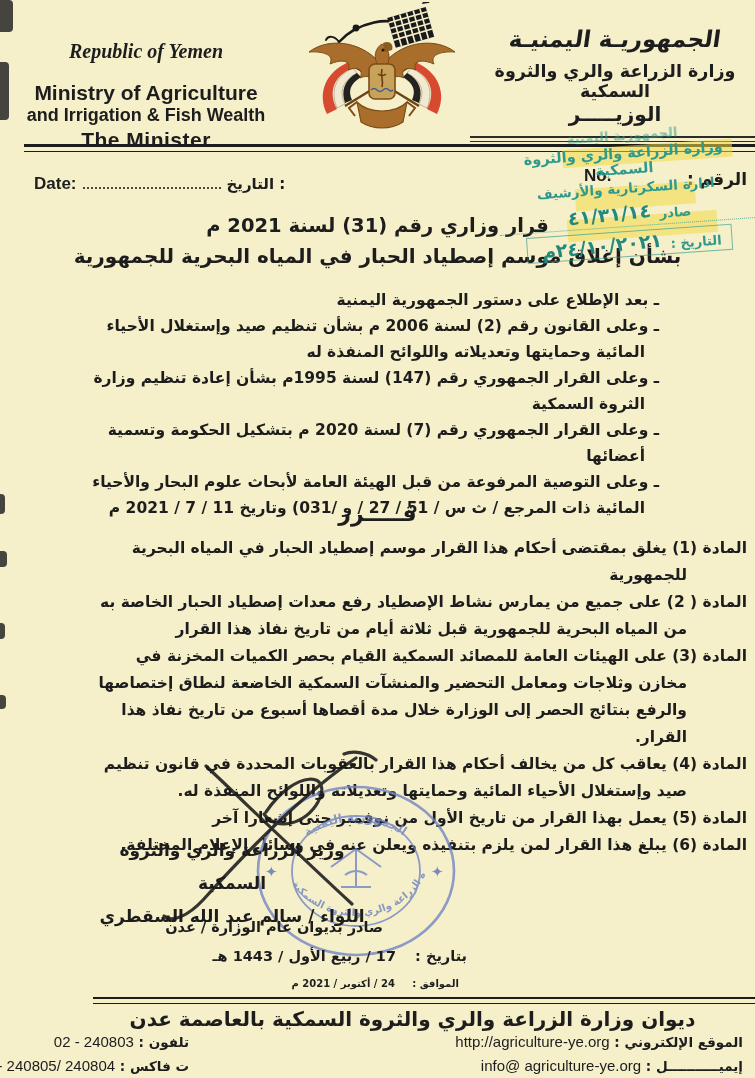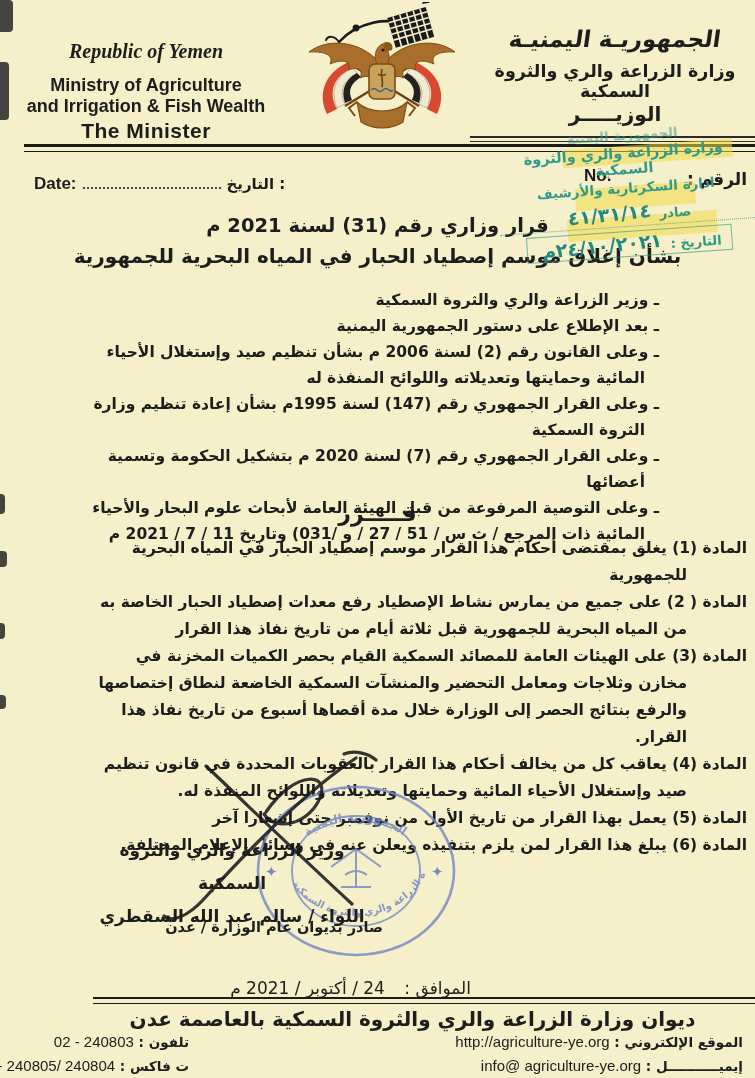--- a/index.html
+++ b/index.html
@@ -1,21 +1,21 @@
 <!DOCTYPE html>
 <html lang="ar"><head>
 <meta charset="utf-8">
 <style>
   html,body{margin:0;padding:0;background:#f5efca;}
   .page{position:relative;width:755px;height:1078px;background:#f5efca;overflow:hidden;
         font-family:"DejaVu Sans",sans-serif;color:#1d1d1d;}
   
   .hdr-left{position:absolute;left:26px;top:40px;width:240px;text-align:center;}
   .hl1{font-family:"Liberation Serif",serif;font-style:italic;font-weight:bold;font-size:20px;}
-  .hl2{font-family:"Liberation Sans",sans-serif;font-weight:bold;font-size:18px;margin-top:12px;}
+  .hl2{font-family:"Liberation Sans",sans-serif;font-weight:bold;font-size:21px;margin-top:18px;}
   .hl3{font-family:"Liberation Sans",sans-serif;font-weight:bold;font-size:18px;}
   .hl4{font-family:"Liberation Sans",sans-serif;font-weight:bold;font-size:21px;margin-top:2px;letter-spacing:.5px;}
   .hdr-right{position:absolute;right:10px;top:26px;width:260px;text-align:center;direction:rtl;}
   .hr1{font-size:23px;font-weight:bold;transform:skewX(-8deg);letter-spacing:1px;}
   .hr2{font-size:17.5px;font-weight:bold;margin-top:9px;}
   .hr3{font-size:20px;font-weight:bold;margin-top:1px;letter-spacing:1px;}
   .rule-right{position:absolute;left:470px;right:0;top:136px;height:3px;
               border-top:2px solid #2b2b2b;border-bottom:1px solid #2b2b2b;}
   .rule-main{position:absolute;left:24px;right:0;top:144px;height:4px;
              border-top:3px solid #1c1c1c;border-bottom:1px solid #1c1c1c;}
@@ -55,21 +55,21 @@
             font-size:15.5px;font-weight:bold;line-height:27px;}
   .article{padding-right:60px;text-indent:-60px;}
   
   .sig{position:absolute;left:92px;top:834px;width:280px;text-align:center;direction:rtl;
        font-size:17px;font-weight:bold;line-height:33px;z-index:6;}
   .scribble{position:absolute;left:148px;top:750px;z-index:7;}
   .blue-stamp{position:absolute;left:253px;top:783px;z-index:5;opacity:.8;}
   
   .issue-place{position:absolute;right:372px;top:919px;direction:rtl;font-size:14.5px;font-weight:bold;z-index:6;}
   .issue-h{position:absolute;right:288px;top:948px;direction:rtl;font-size:14.5px;font-weight:bold;z-index:6;}
-  .issue-g{position:absolute;right:284px;top:978px;direction:rtl;font-size:17px;font-weight:normal;z-index:6;}
+  .issue-g{position:absolute;right:296px;top:978px;direction:rtl;font-size:10px;font-weight:bold;z-index:6;}
   .issue-h .val,.issue-g .val{margin-right:14px;}
   
   .f-rule{position:absolute;left:93px;right:0;top:997px;height:4px;
           border-top:2px solid #1c1c1c;border-bottom:1px solid #1c1c1c;}
   .f-title{position:absolute;left:80px;right:10px;top:1007px;text-align:center;direction:rtl;
            font-size:20px;font-weight:bold;}
   .f-item{position:absolute;direction:rtl;font-size:13.5px;font-weight:bold;white-space:nowrap;}
   .f-web{right:12px;top:1033px;}
   .f-email{right:12px;top:1057px;}
   .f-phone{right:566px;top:1033px;}
@@ -184,21 +184,20 @@
       <span class="os-hand">٢٤/١٠/٢٠٢١م</span>
     </div>
   </div>
 
   <div class="title">
     <div class="t1">قرار وزاري رقم (31) لسنة 2021 م</div>
     <div class="t2">بشأن إغلاق موسم إصطياد الحبار في المياه البحرية للجمهورية</div>
   </div>
 
   <div class="preamble">
-    <div class="p-item">ـ وزير الزراعة والري والثروة السمكية</div>
     <div class="p-item">ـ بعد الإطلاع على دستور الجمهورية اليمنية</div>
     <div class="p-item">ـ وعلى القانون رقم (2) لسنة 2006 م بشأن تنظيم صيد وإستغلال الأحياء المائية وحمايتها وتعديلاته واللوائح المنفذة له</div>
     <div class="p-item">ـ وعلى القرار الجمهوري رقم (147) لسنة 1995م بشأن إعادة تنظيم وزارة الثروة السمكية</div>
     <div class="p-item">ـ وعلى القرار الجمهوري رقم (7) لسنة 2020 م بتشكيل الحكومة وتسمية أعضائها</div>
     <div class="p-item">ـ وعلى التوصية المرفوعة من قبل الهيئة العامة لأبحاث علوم البحار والأحياء المائية ذات المرجع / ث س / 51 / 27 / و /031) وتاريخ 11 / 7 / 2021 م</div>
   </div>
 
   <div class="qarar">قـــــرر</div>
 
   <div class="articles">
@@ -237,20 +236,24 @@
       <path d="M92,92 q11,-8 22,0"></path>
     </g>
   </svg>
 
   <div class="sig">
     <div>وزير الزراعة والري والثروة السمكية</div>
     <div>اللواء / سالم عبد الله السقطري</div>
   </div>
 
   <div class="issue-place">صادر بديوان عام الوزارة / عدن</div>
+  <div class="issue-h">
+    <span>بتاريخ :</span>
+    <span class="val">17 / ربيع الأول / 1443 هـ</span>
+  </div>
   <div class="issue-g">
     <span>الموافق :</span>
     <span class="val">24 / أكتوبر / 2021 م</span>
   </div>
 
   <div class="f-rule"></div>
   <div class="f-title">ديوان وزارة الزراعة والري والثروة السمكية بالعاصمة عدن</div>
   <div class="f-item f-email">
     <span>إيميـــــــــــل :</span>
     <span class="latin">info@ agriculture-ye.org</span>

